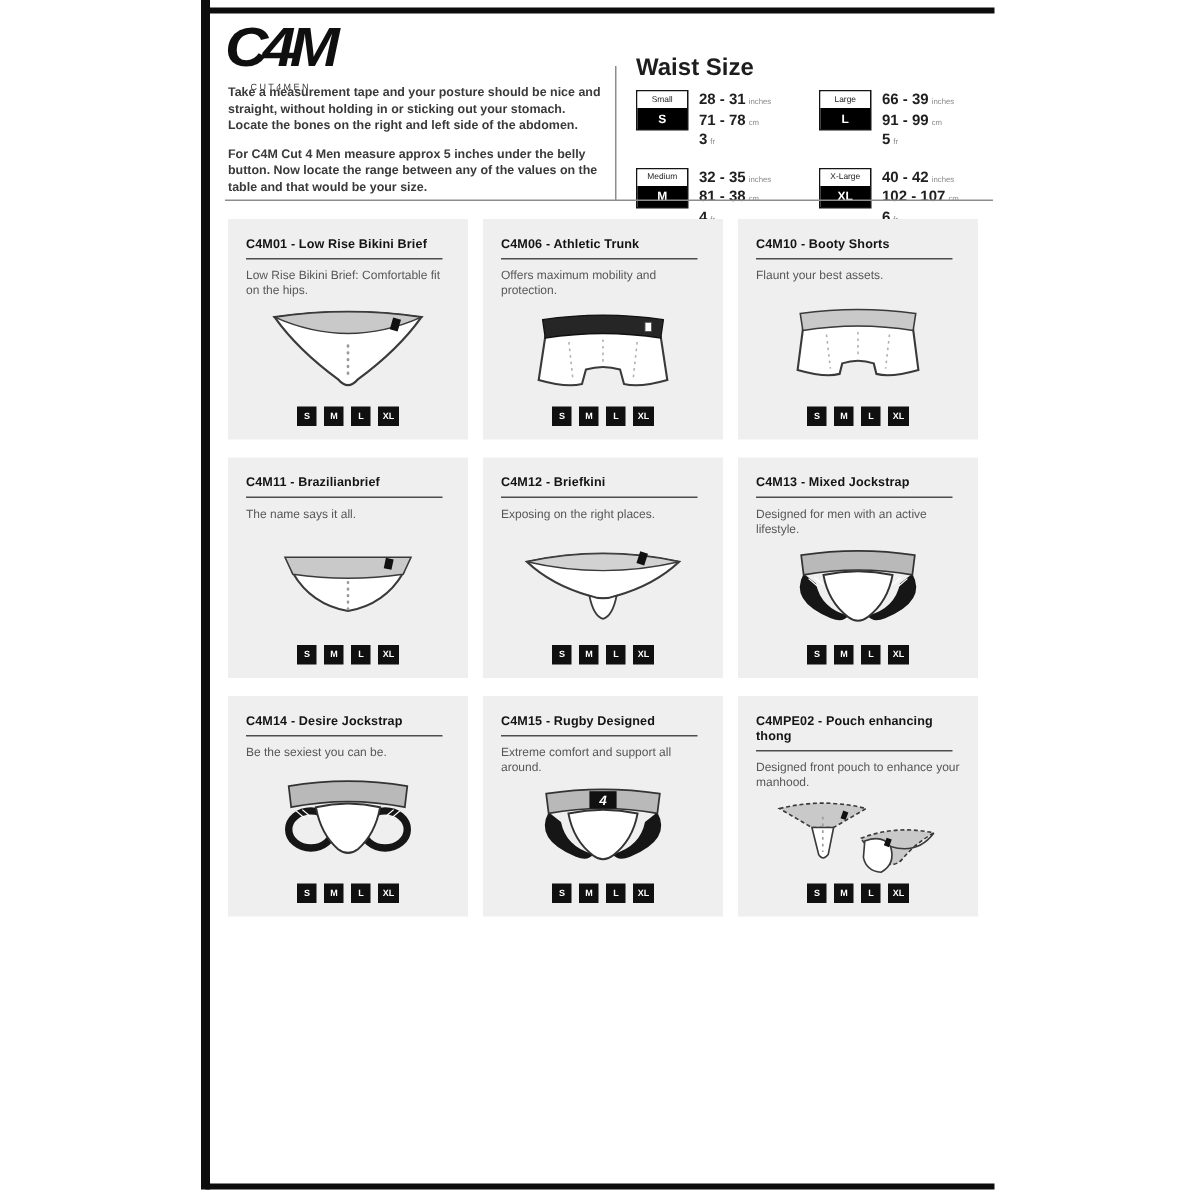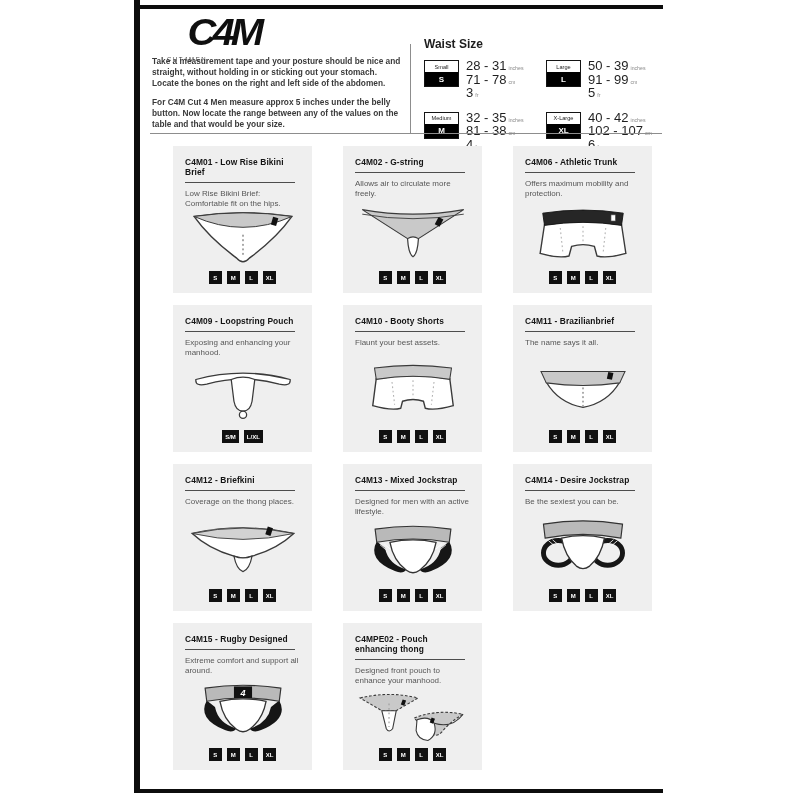--- a/index.html
+++ b/index.html
@@ -2,41 +2,41 @@
 <html><head>
 <meta charset="utf-8">
 <style>
   html,body{margin:0;padding:0;}
   body{width:800px;height:800px;background:#ffffff;font-family:"Liberation Sans",sans-serif;position:relative;overflow:hidden;}
   .frame-spine{position:absolute;left:134px;top:0;width:6px;height:793px;background:#0d0d0d;}
   .frame-top{position:absolute;left:137px;top:5px;width:526px;height:4px;background:#0d0d0d;}
   .frame-bottom{position:absolute;left:137px;top:789px;width:526px;height:4px;background:#0d0d0d;}
 
   
-  .logo{position:absolute;left:150px;top:12px;width:110px;height:46px;text-align:right;}
+  .logo{position:absolute;left:150px;top:12px;width:110px;height:46px;}
   .logo-text{font-size:40px;font-weight:800;font-style:italic;letter-spacing:-4px;color:#0f0f0f;line-height:40px;transform:scaleY(.92);}
   .tagline{position:absolute;left:167px;top:56px;font-size:6px;letter-spacing:1.6px;color:#3b3b3b;}
   .intro{position:absolute;left:152px;top:56px;width:262px;font-size:8.3px;line-height:11px;color:#3a3a3a;}
   .intro p{margin:0 12px 8px 0;font-weight:bold;}
   .divider-v{position:absolute;left:410px;top:44px;width:1px;height:90px;background:#8d8d8d;}
   .divider-h{position:absolute;left:150px;top:133px;width:512px;height:1px;background:#8d8d8d;}
 
-  .ws-title{position:absolute;left:424px;top:37px;font-size:12px;font-weight:600;color:#1d1d1d;}
+  .ws-title{position:absolute;left:424px;top:37px;font-size:16px;font-weight:600;color:#1d1d1d;}
   .ws-grid{position:absolute;left:424px;top:60px;display:grid;grid-template-rows:repeat(2,auto);grid-auto-flow:column;column-gap:14px;row-gap:11px;}
   .ws-entry{display:flex;gap:7px;align-items:flex-start;width:108px;}
   .badge{width:33px;border:1px solid #141414;flex:none;}
   .badge-name{font-size:5.6px;text-align:center;padding:2.5px 0;background:#fff;color:#222;}
   .badge-code{font-size:8px;font-weight:700;text-align:center;padding:2.5px 0;background:#000;color:#fff;}
   .ws-values{line-height:10.5px;white-space:nowrap;}
-  .ws-num{font-size:13px;font-weight:400;color:#1f1f1f;}
+  .ws-num{font-size:10px;font-weight:700;color:#1f1f1f;}
   .ws-unit{font-size:5.2px;color:#8a8a8a;margin-left:2px;}
 
   
   .cards{position:absolute;left:152px;top:146px;display:grid;grid-template-columns:repeat(3,160px);column-gap:10px;row-gap:12px;}
-  .card{background:#efefef;height:147px;padding:11px 12px 9px;box-sizing:border-box;display:flex;flex-direction:column;margin-left:21px;}
+  .card{background:#efefef;height:147px;padding:11px 12px 9px;box-sizing:border-box;display:flex;flex-direction:column;}
   .card-title{font-size:8.4px;font-weight:700;color:#141414;letter-spacing:.1px;}
   .card-rule{height:1px;background:#4d4d4d;margin-top:5px;width:96%;}
   .card-desc{font-size:8px;line-height:10px;color:#575757;margin-top:6px;}
   .card-illus{flex:1;display:flex;align-items:center;justify-content:center;min-height:0;}
   .card-illus svg{display:block;}
   .card-sizes{display:flex;justify-content:center;gap:5px;}
   .size-btn{min-width:13px;height:13px;background:#101010;color:#fff;font-size:6px;font-weight:700;display:flex;align-items:center;justify-content:center;padding:0 3px;box-sizing:border-box;cursor:pointer;}
 </style>
 </head>
 <body>
@@ -83,21 +83,21 @@
       <div><span class="ws-num">4</span><span class="ws-unit">fr</span></div>
     </div>
   </div>
 
   <div class="ws-entry">
     <div class="badge">
       <div class="badge-name">Large</div>
       <div class="badge-code">L</div>
     </div>
     <div class="ws-values">
-      <div><span class="ws-num">50 - 39</span><span class="ws-unit">inches</span></div>
+      <div><span class="ws-num">66 - 39</span><span class="ws-unit">inches</span></div>
       <div><span class="ws-num">91 - 99</span><span class="ws-unit">cm</span></div>
       <div><span class="ws-num">5</span><span class="ws-unit">fr</span></div>
     </div>
   </div>
 
   <div class="ws-entry">
     <div class="badge">
       <div class="badge-name">X-Large</div>
       <div class="badge-code">XL</div>
     </div>
@@ -126,39 +126,20 @@
       </svg>
     </div>
     <div class="card-sizes">
       <div class="size-btn">S</div>
       <div class="size-btn">M</div>
       <div class="size-btn">L</div>
       <div class="size-btn">XL</div>
     </div>
   </div>
 
-  <div class="card">
-    <div class="card-title">C4M02 - G-string</div>
-    <div class="card-rule"></div>
-    <div class="card-desc">Allows air to circulate more freely.</div>
-    <div class="card-illus">
-      <svg width="112" height="58" viewBox="0 0 120 64">
-        <path d="M4 4 Q60 14 116 4 L66 36 Q60 40 54 36 Z" fill="#c9c9c9" stroke="#3a3a3a" stroke-width="1.3"></path>
-        <path d="M4 9 Q60 19 116 9" fill="none" stroke="#3a3a3a" stroke-width="1"></path>
-        <path d="M54 36 Q60 32 66 36 Q65 53 60 56 Q55 53 54 36 Z" fill="#fff" stroke="#3a3a3a" stroke-width="1.3"></path>
-        <rect x="86" y="13" width="6" height="9" fill="#111" transform="rotate(28 89 17)"></rect>
-      </svg>
-    </div>
-    <div class="card-sizes">
-      <div class="size-btn">S</div>
-      <div class="size-btn">M</div>
-      <div class="size-btn">L</div>
-      <div class="size-btn">XL</div>
-    </div>
-  </div>
 
 
   <div class="card">
     <div class="card-title">C4M06 - Athletic Trunk</div>
     <div class="card-rule"></div>
     <div class="card-desc">Offers maximum mobility and protection.</div>
     <div class="card-illus">
       <svg width="108" height="56" viewBox="0 0 120 64">
         <path d="M16 20 Q60 14 104 20 L109 53 Q88 59 76 56 L73 45 Q60 41 47 45 L44 56 Q32 59 11 53 Z" fill="#fff" stroke="#3a3a3a" stroke-width="1.6"></path>
         <path d="M14 7 Q60 0 106 7 L104 21 Q60 14 16 21 Z" fill="#262626" stroke="#111" stroke-width="1"></path>
@@ -169,36 +150,20 @@
       </svg>
     </div>
     <div class="card-sizes">
       <div class="size-btn">S</div>
       <div class="size-btn">M</div>
       <div class="size-btn">L</div>
       <div class="size-btn">XL</div>
     </div>
   </div>
 
-  <div class="card">
-    <div class="card-title">C4M09 - Loopstring Pouch</div>
-    <div class="card-rule"></div>
-    <div class="card-desc">Exposing and enhancing your manhood.</div>
-    <div class="card-illus">
-      <svg width="110" height="58" viewBox="0 0 120 64">
-        <path d="M8 16 Q60 2 112 16 Q113 24 100 21 Q60 10 20 21 Q7 24 8 16 Z" fill="#fff" stroke="#3a3a3a" stroke-width="1.4"></path>
-        <path d="M47 16 Q60 11 73 16 L70 40 Q68 51 60 51 Q52 51 50 40 Z" fill="#fff" stroke="#3a3a3a" stroke-width="1.4"></path>
-        <circle cx="60" cy="55" r="4" fill="#fff" stroke="#3a3a3a" stroke-width="1.4"></circle>
-      </svg>
-    </div>
-    <div class="card-sizes">
-      <div class="size-btn">S/M</div>
-      <div class="size-btn">L/XL</div>
-    </div>
-  </div>
 
   <div class="card">
     <div class="card-title">C4M10 - Booty Shorts</div>
     <div class="card-rule"></div>
     <div class="card-desc">Flaunt your best assets.</div>
     <div class="card-illus">
       <svg width="108" height="56" viewBox="0 0 120 64">
         <path d="M18 20 Q60 14 102 20 L106 51 Q85 57 74 54 L72 46 Q60 42 48 46 L46 54 Q35 57 14 51 Z" fill="#fff" stroke="#3a3a3a" stroke-width="1.6"></path>
         <path d="M16 8 Q60 2 104 8 L102 21 Q60 14 18 21 Z" fill="#c9c9c9" stroke="#3a3a3a" stroke-width="1.2"></path>
         <line x1="36" y1="24" x2="39" y2="50" stroke="#b0b0b0" stroke-width="1.2" stroke-dasharray="2 3"></line>
@@ -230,21 +195,21 @@
       <div class="size-btn">S</div>
       <div class="size-btn">M</div>
       <div class="size-btn">L</div>
       <div class="size-btn">XL</div>
     </div>
   </div>
 
   <div class="card">
     <div class="card-title">C4M12 - Briefkini</div>
     <div class="card-rule"></div>
-    <div class="card-desc">Coverage on the thong places.</div>
+    <div class="card-desc">Exposing on the right places.</div>
     <div class="card-illus">
       <svg width="112" height="58" viewBox="0 0 120 64">
         <path d="M4 16 Q60 4 116 16 Q98 33 70 41 Q60 45 50 41 Q22 33 4 16 Z" fill="#fff" stroke="#3a3a3a" stroke-width="1.6"></path>
         <path d="M4 16 Q60 4 116 16 Q60 29 4 16 Z" fill="#d2d2d2" stroke="#3a3a3a" stroke-width="1"></path>
         <path d="M50 41 Q60 45 70 41 Q67 56 60 58 Q53 56 50 41 Z" fill="#fff" stroke="#3a3a3a" stroke-width="1.3"></path>
         <rect x="86" y="9" width="6" height="9" fill="#111" transform="rotate(18 89 13)"></rect>
       </svg>
     </div>
     <div class="card-sizes">
       <div class="size-btn">S</div>

